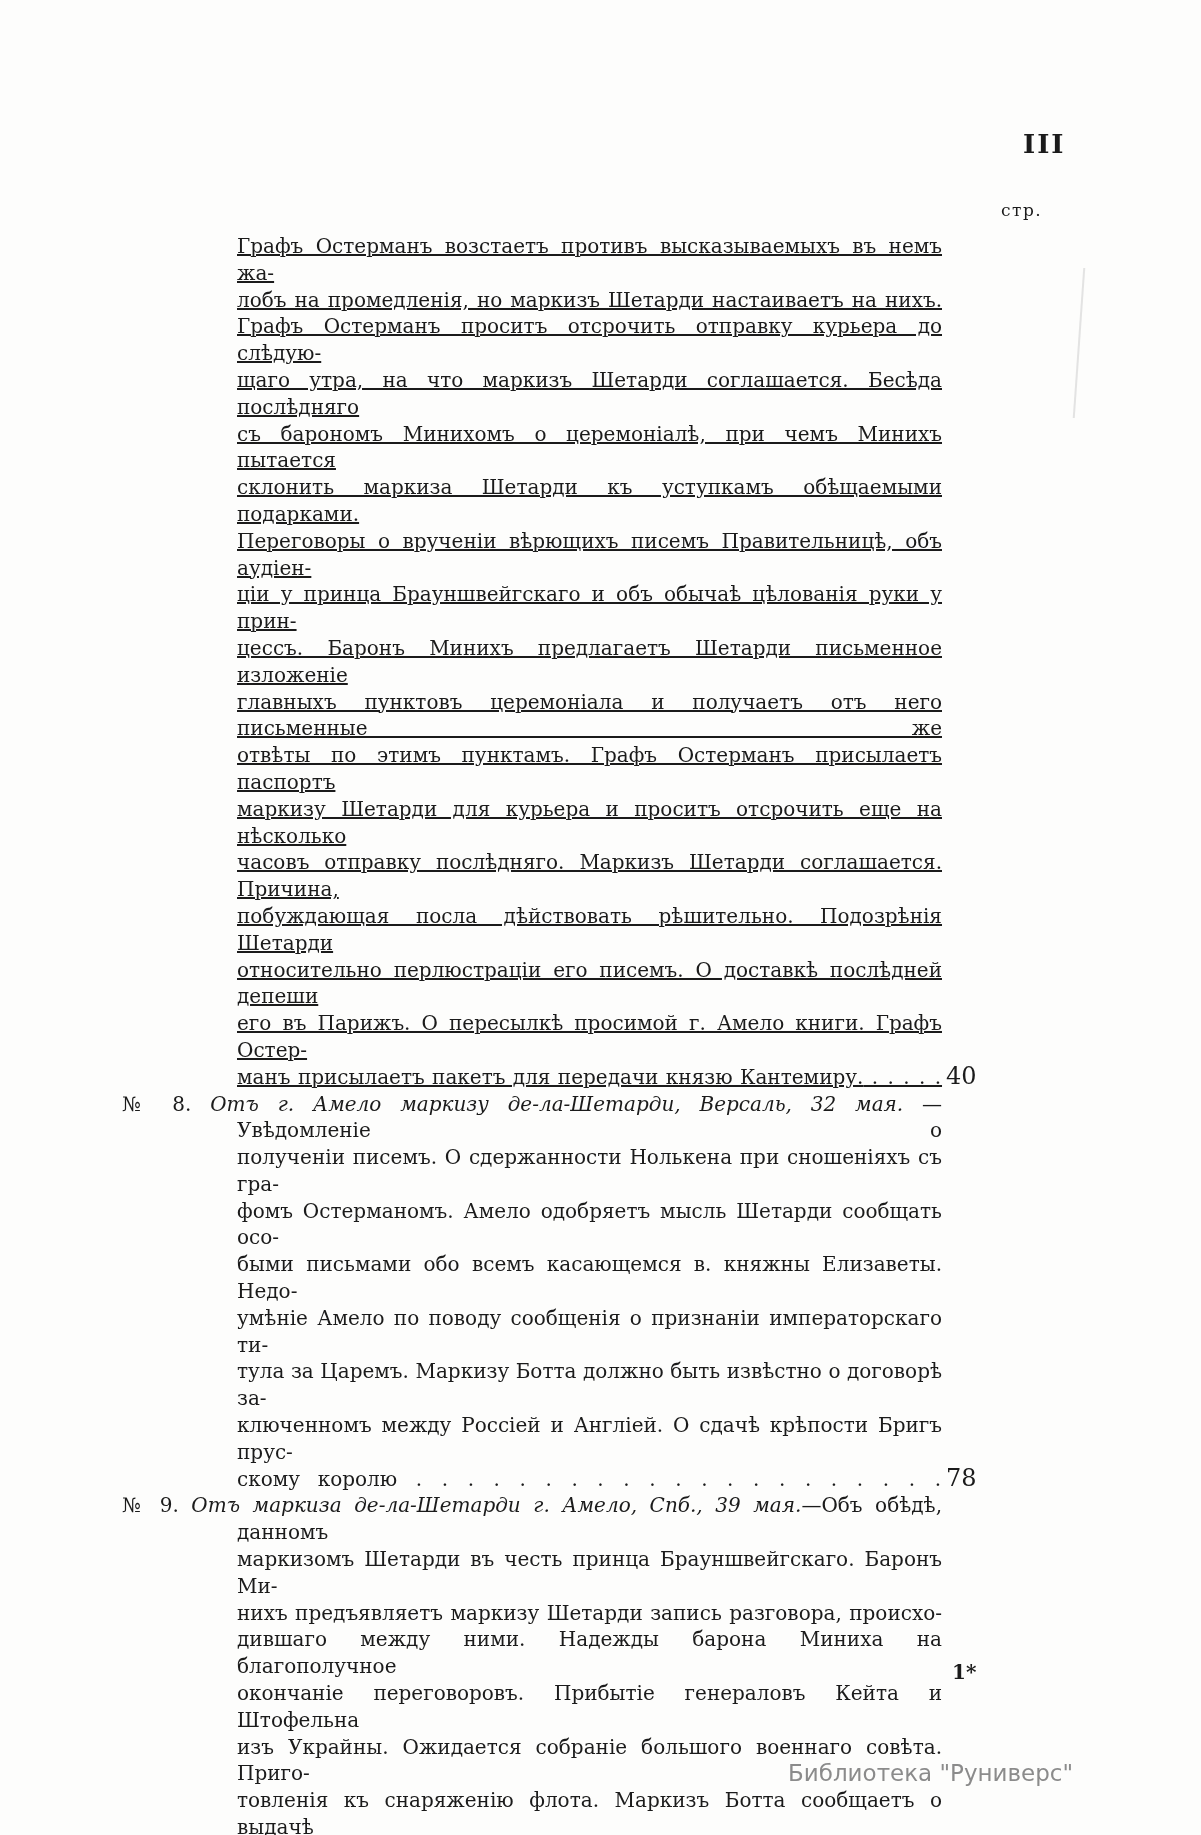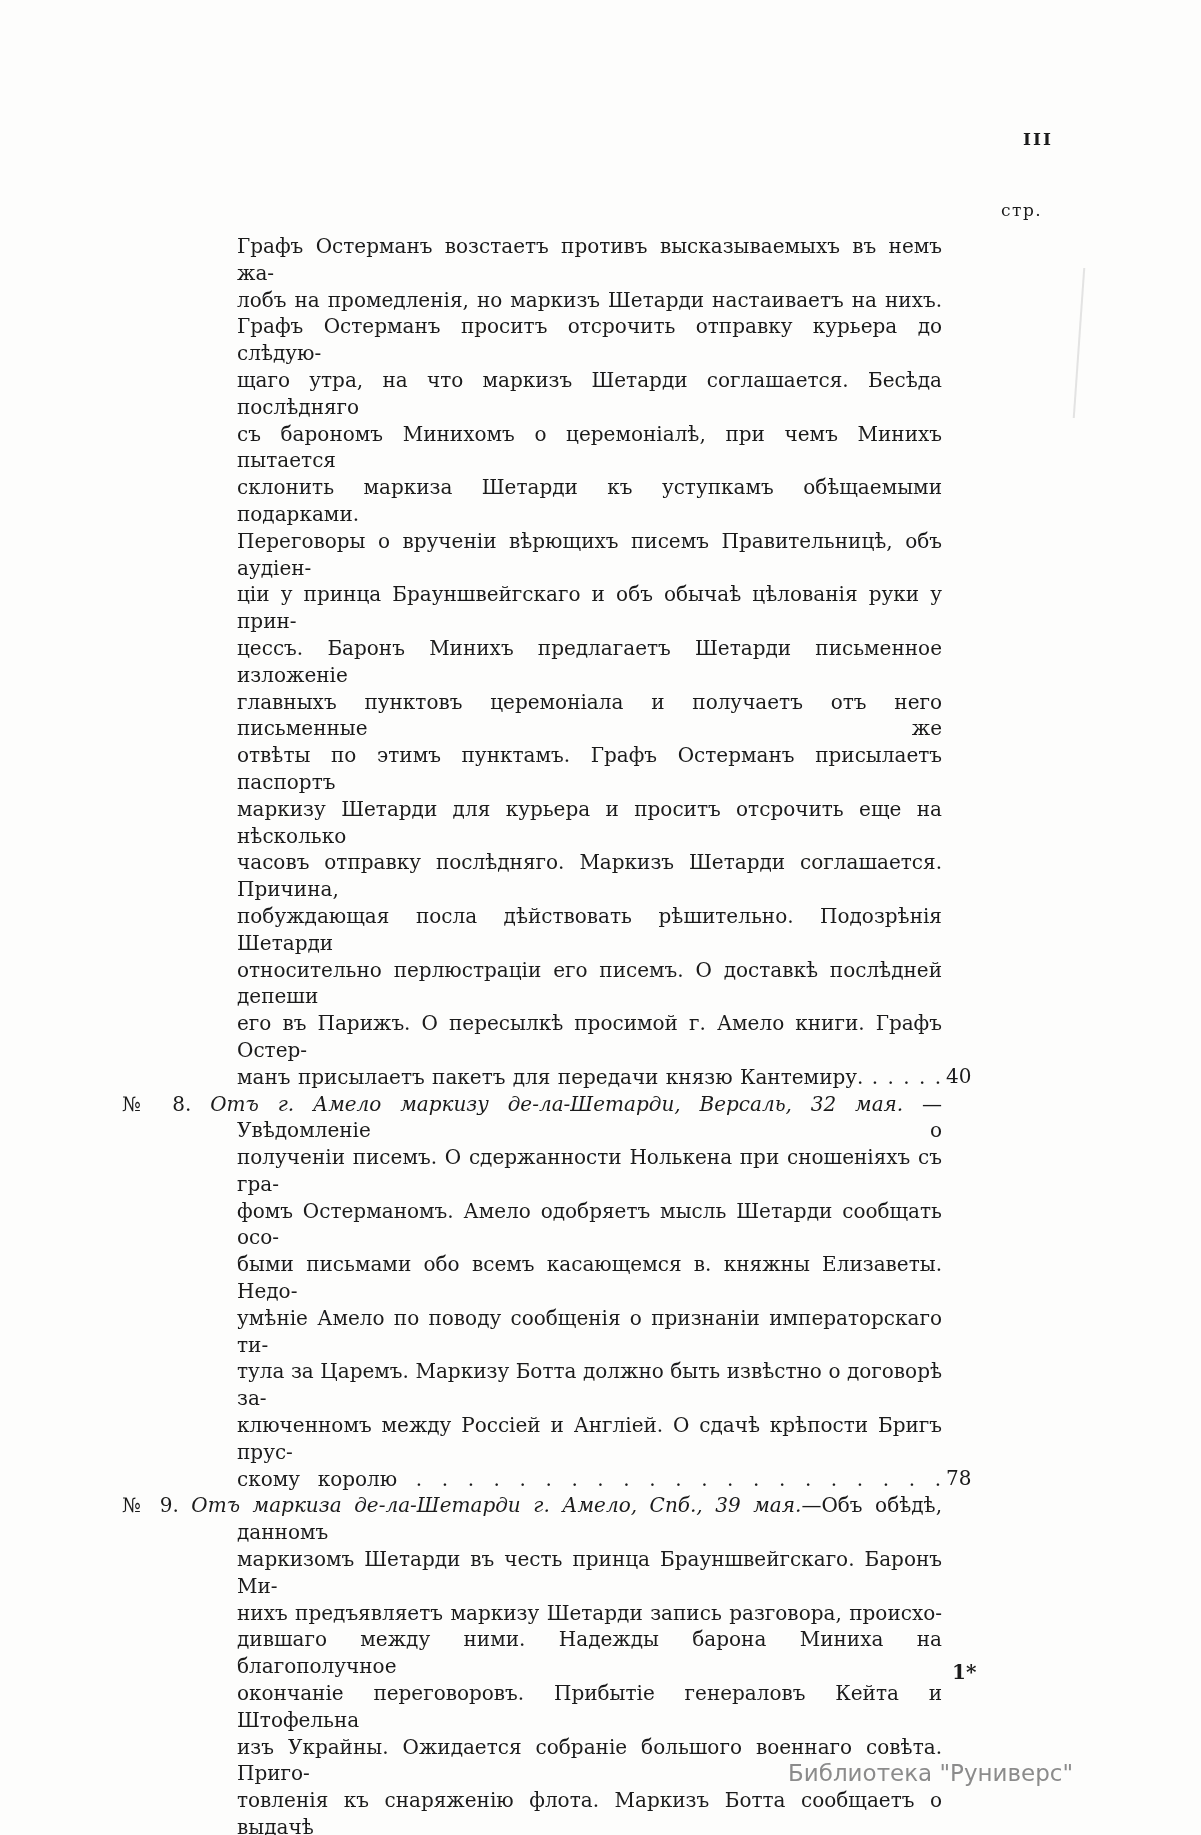--- a/index.html
+++ b/index.html
@@ -12,21 +12,21 @@
     background: #fdfdfc;
     color: #1b1b1b;
     font-family: "DejaVu Serif", "Liberation Serif", serif;
     overflow: hidden;
   }
 
   .folio {
     position: absolute;
     left: 1023px;
     top: 129px;
-    font-size: 17px;
+    font-size: 26px;
     font-weight: bold;
     letter-spacing: 2px;
   }
 
   .colhead {
     position: absolute;
     left: 1001px;
     top: 200px;
     font-size: 17px;
     font-weight: normal;
@@ -43,35 +43,35 @@
     text-align: justify;
     text-align-last: justify;
   }
 
   .entry {
     position: relative;
     padding-left: 115px;
     text-indent: -115px;
     margin: 0;
   }
-  .entry.cont { text-indent: 0; }
+  .entry.cont { text-indent: 0; text-decoration: underline; }
 
   .lbl { font-style: normal; }
   .head { font-style: italic; }
   .body { white-space: pre-line; }
   .dots { letter-spacing: 1px; }
 
   .pg {
     position: absolute;
     right: -84px;
     bottom: 1px;
     width: 80px;
     text-align: right;
     text-indent: 0;
-    font-size: 20px;
+    font-size: 24px;
   }
 
   .sig {
     position: absolute;
     left: 952px;
     top: 1660px;
     font-size: 20px;
     font-weight: bold;
   }
 

